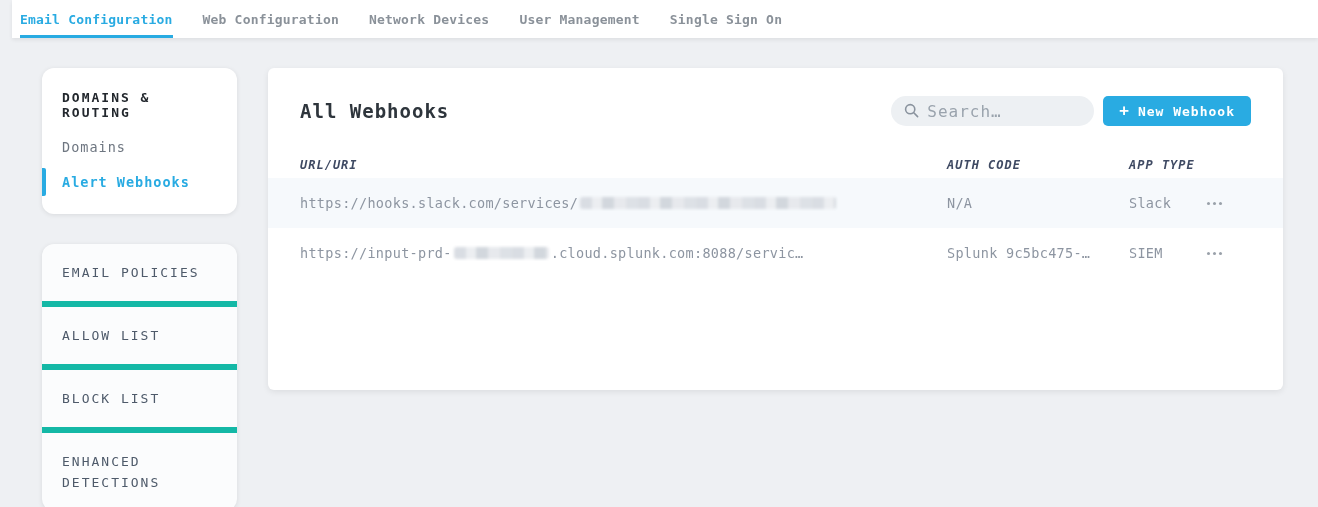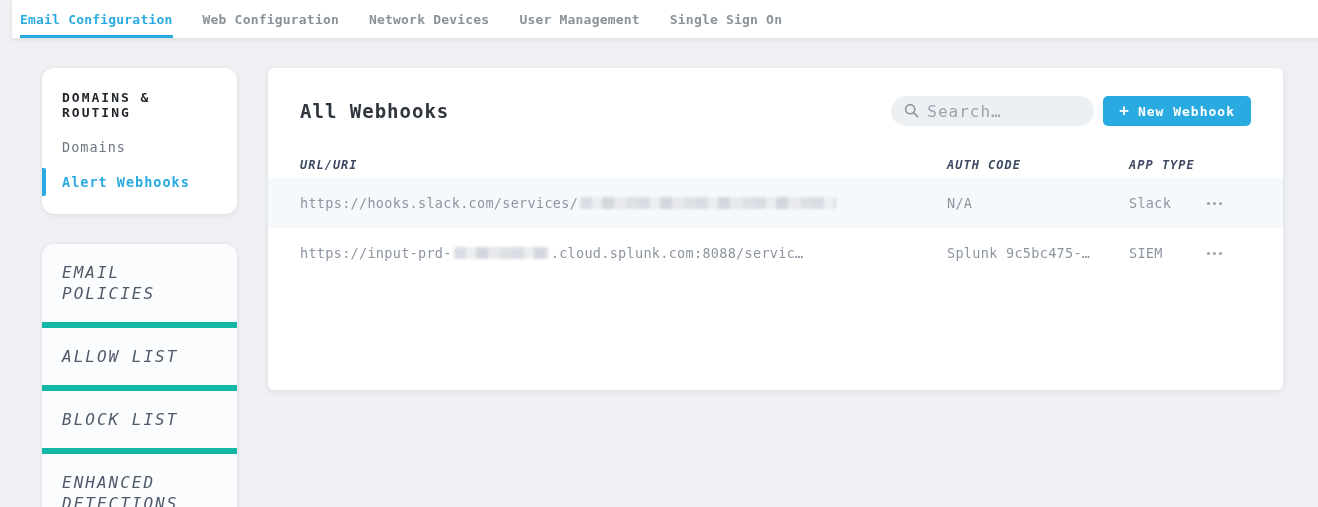--- a/index.html
+++ b/index.html
@@ -27,22 +27,22 @@
   .card-domains .card-title { padding:0 20px; font-size:13px; font-weight:bold;
     letter-spacing:2px; color:#23282e; }
   .side-item { position:relative; margin-top:19px; padding:0 20px; font-size:13.5px;
     letter-spacing:1px; color:#6e7681; cursor:pointer; }
   .side-item.active { color:#29abe2; font-weight:bold; }
   .side-item.active::before { content:""; position:absolute; left:0; top:-6px;
     width:4px; height:28px; background:#29abe2; border-radius:0 2px 2px 0; }
 
   
   .card-sections { background:#fbfcfd; }
-  .section-item { padding:18px 20px; font-size:16px; letter-spacing:2px;
-    line-height:21px; color:#4e5a6a; cursor:pointer;font-style:italic; }
+  .section-item { padding:18px 20px; font-size:13px; letter-spacing:2px;
+    line-height:21px; color:#4e5a6a; cursor:pointer; }
   .section-item + .section-item { border-top:6px solid #14b8a6; }
   .card-sections .section-item:first-child { border-radius:8px 8px 0 0; }
   .card-sections .section-item:last-child  { border-radius:0 0 8px 8px; }
 
   
   .panel { flex:1; margin-left:31px; height:322px; background:#fff;
     border-radius:6px; box-shadow:0 2px 6px rgba(0,0,0,0.08); overflow:hidden; }
   .panel-header { display:flex; align-items:center; justify-content:space-between;
     padding:28px 32px 0; }
   .panel-title { font-size:19px; font-weight:bold; color:#2e353c; letter-spacing:1px; }

